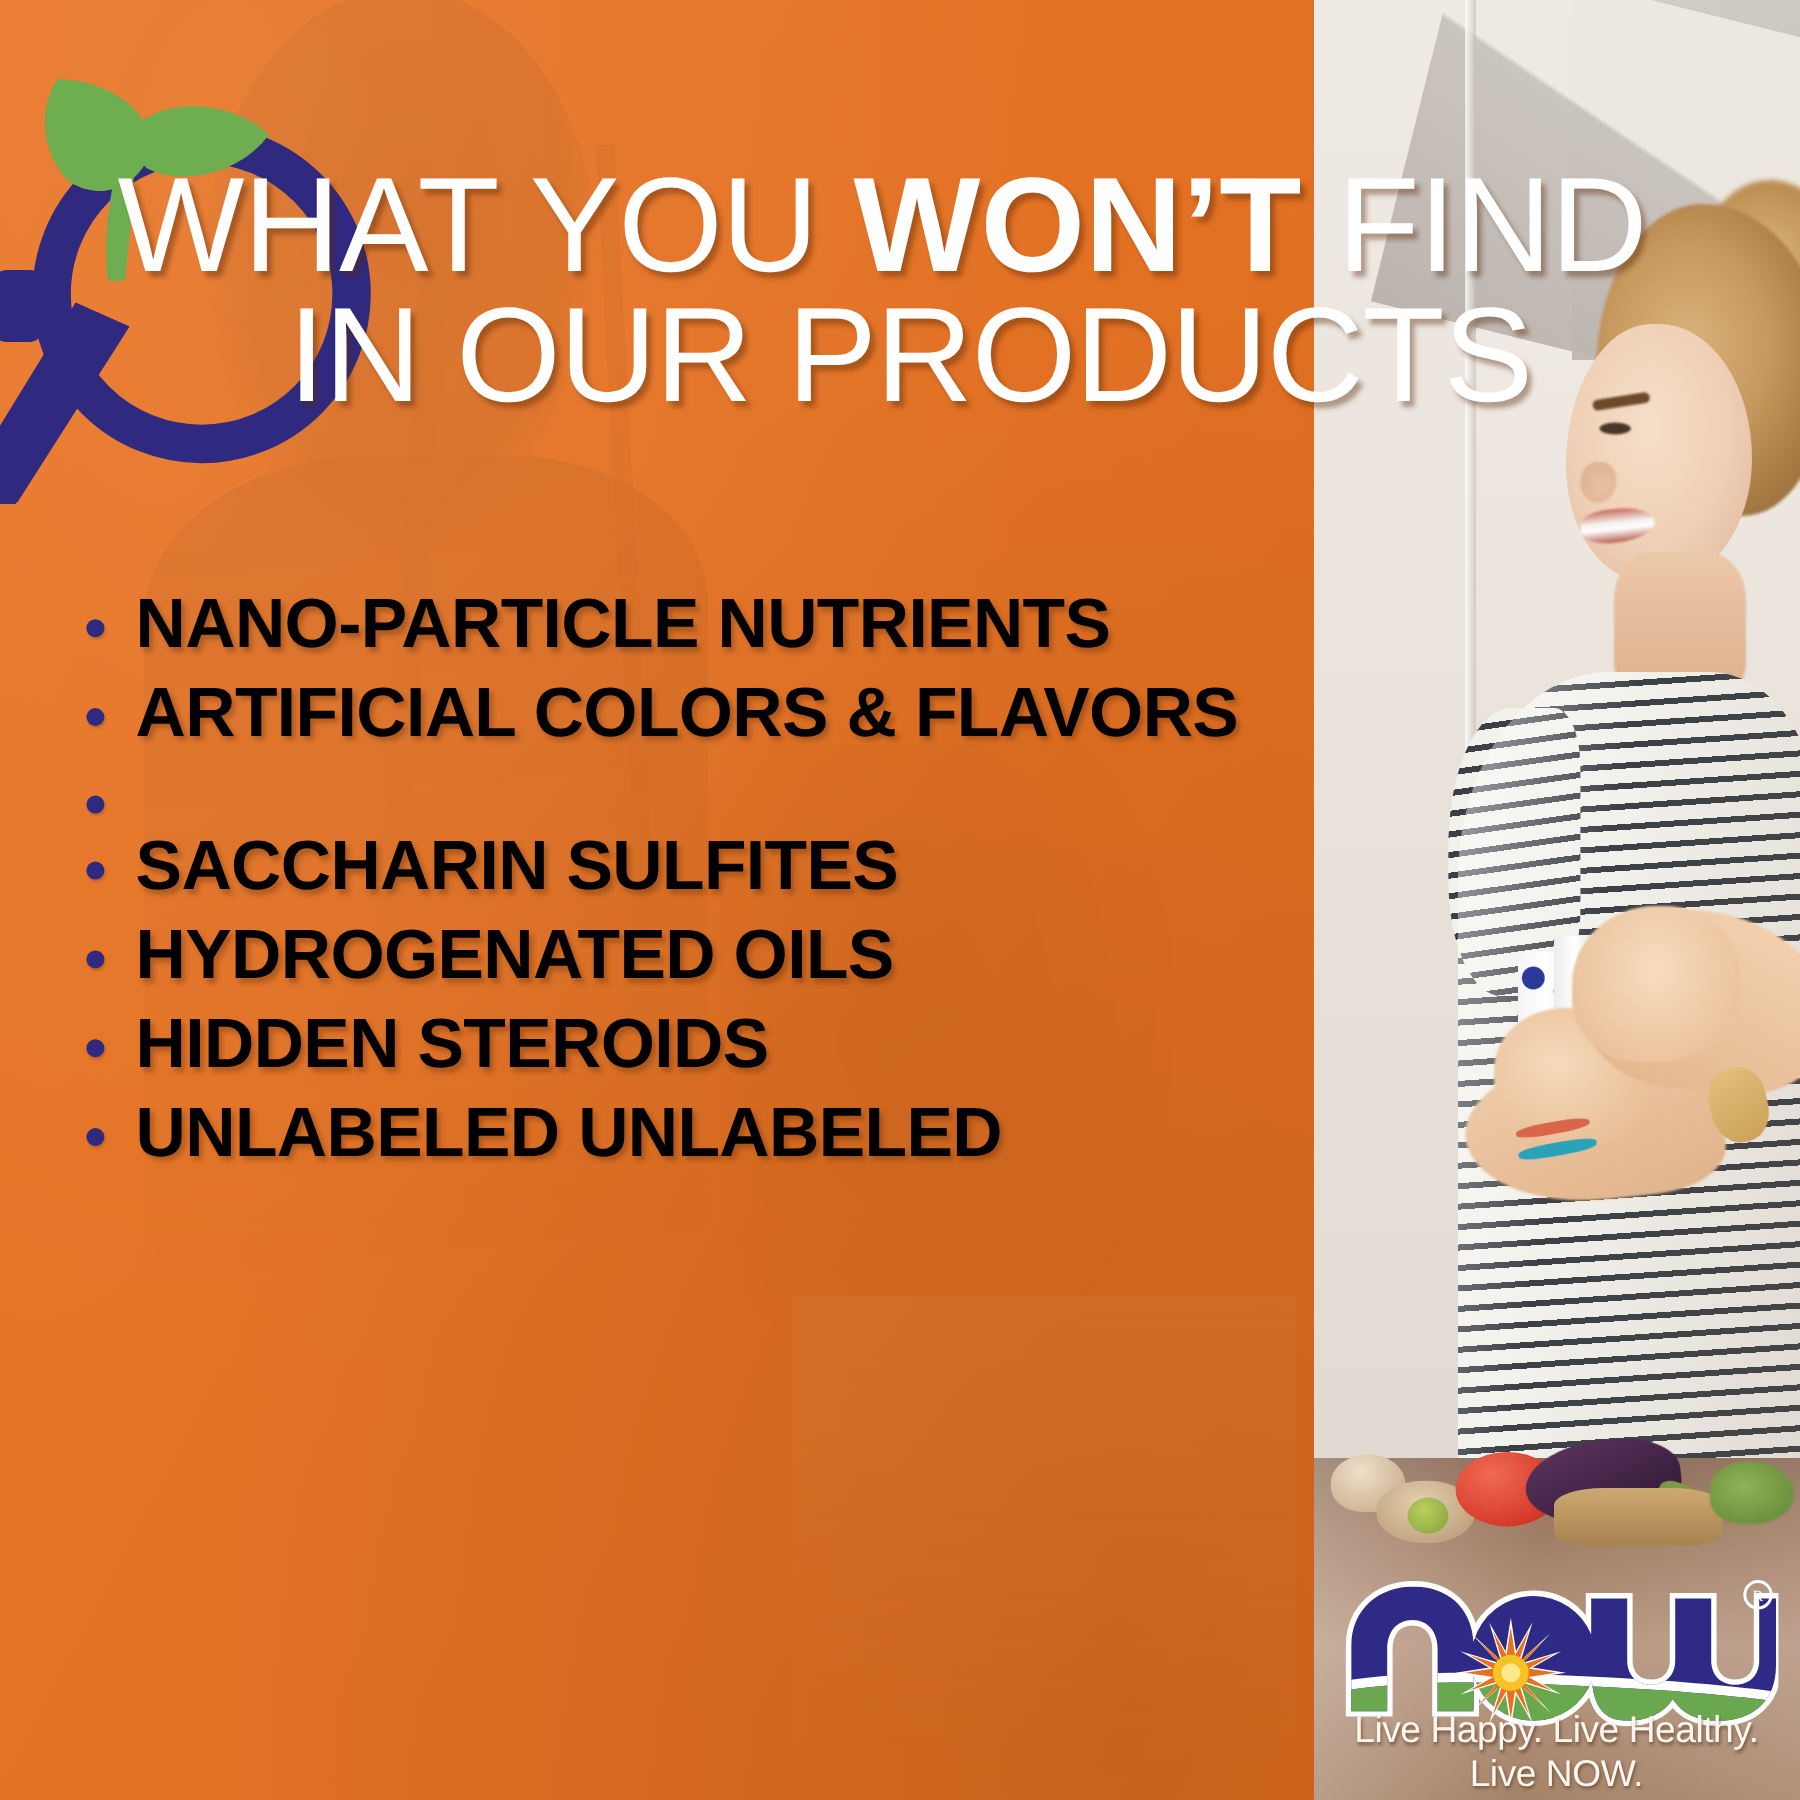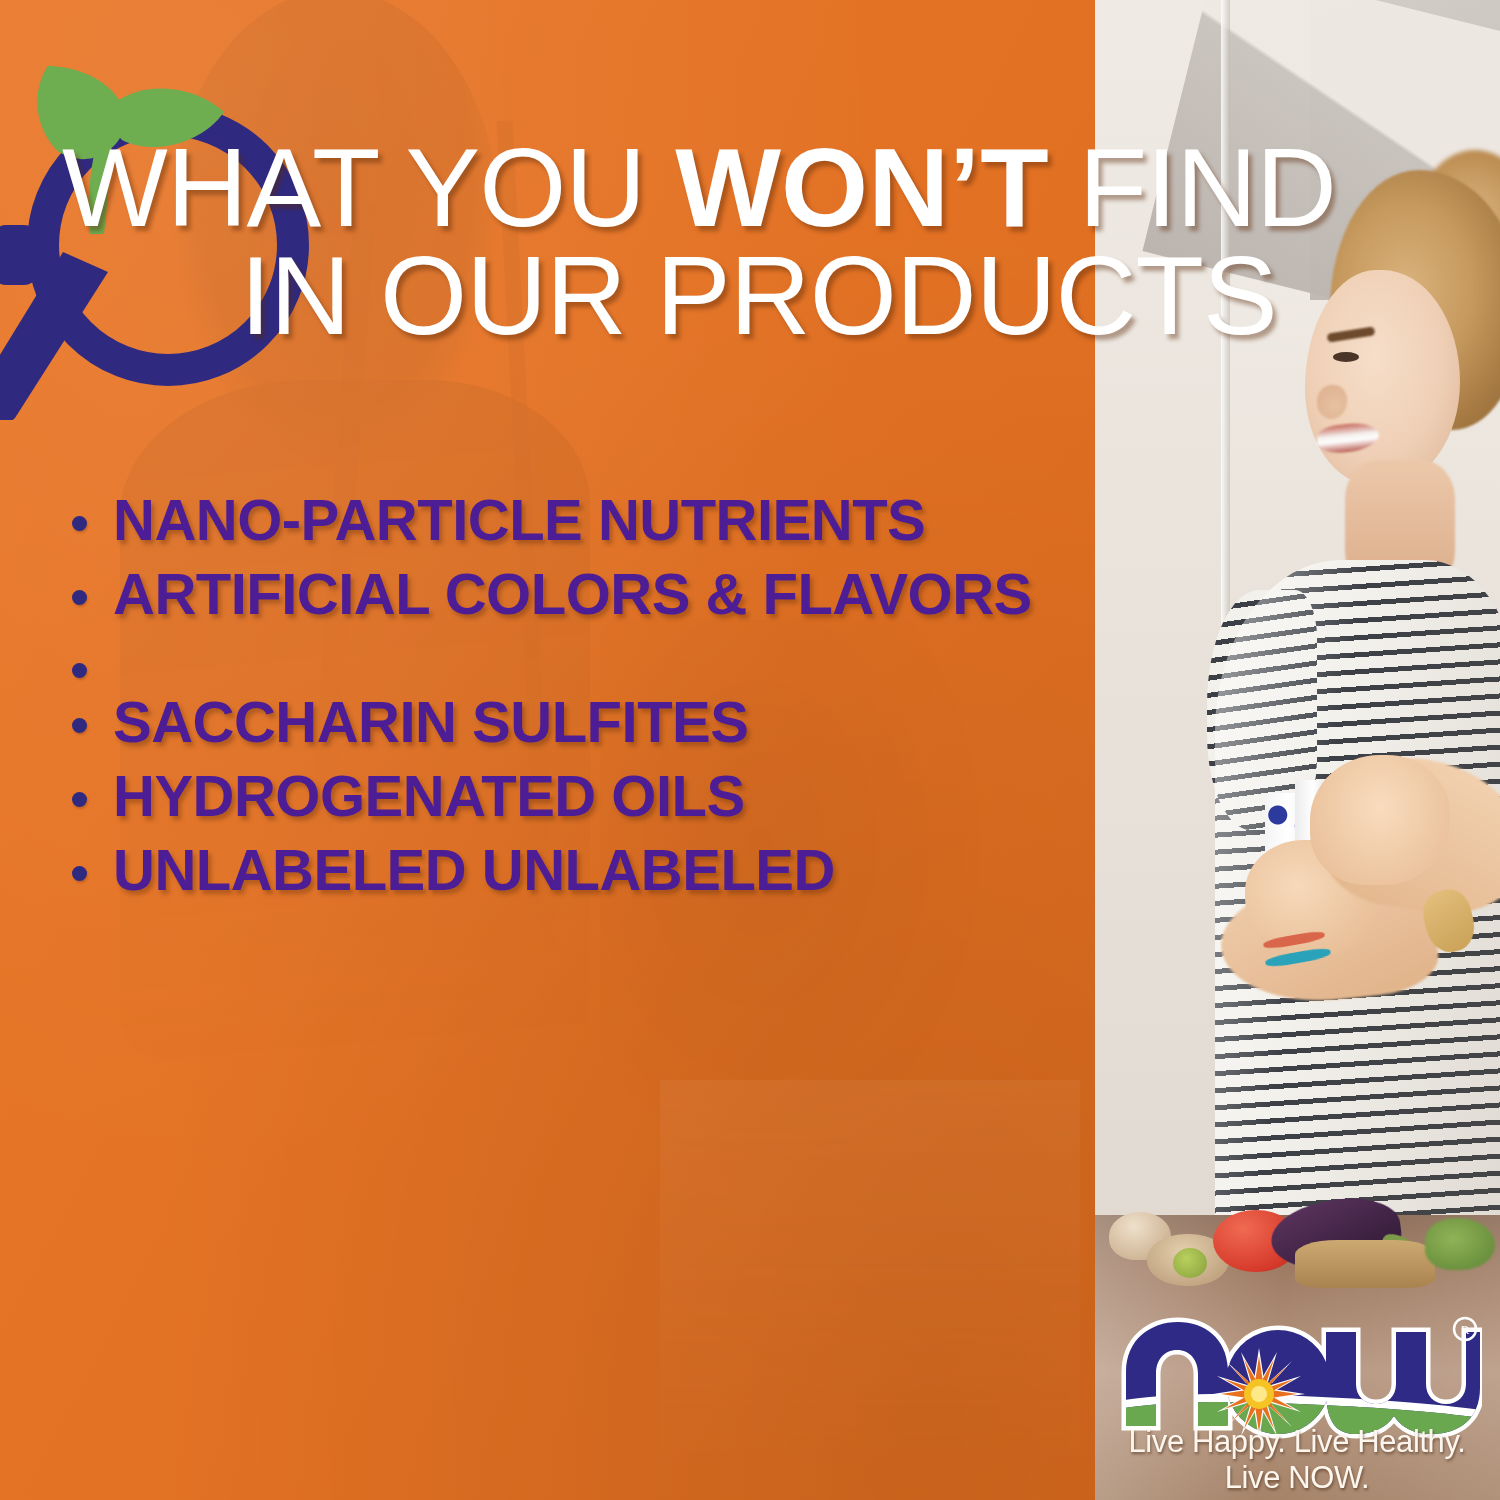--- a/index.html
+++ b/index.html
@@ -163,32 +163,32 @@
   
   .title{
     position:absolute;left:62px;top:134px;width:1400px;
     color:#ffffff;
     font-family:"Liberation Sans",sans-serif;
     font-size:112px;line-height:.96;
     letter-spacing:-1px;
     text-shadow:4px 5px 4px rgba(90,40,10,.42);
     z-index:6;
   }
-  .title .l1{display:block;font-weight:400;white-space:nowrap;}
+  .title .l1{display:block;font-weight:400;white-space:nowrap;margin-left:36px;}
   .title .l2{display:block;font-weight:400;white-space:nowrap;margin-left:178px;}
   .title b{font-weight:700;letter-spacing:0px;}
 
   
   .list{position:absolute;left:72px;top:490px;width:1000px;z-index:6;}
   .row{display:flex;align-items:flex-start;margin-bottom:14px;}
   .dot{flex:0 0 auto;width:15px;height:15px;border-radius:50%;
     background:#2f2a80;margin-top:26px;margin-right:26px;
     box-shadow:1px 2px 2px rgba(90,40,10,.25);}
   .txt{
-    color:#4c1d95;
+    color:#000000;
     font-family:"Liberation Sans",sans-serif;
     font-weight:700;font-size:58px;line-height:1.03;
     letter-spacing:-.5px;
     text-shadow:3px 4px 4px rgba(90,40,10,.35);
     white-space:pre-line;
   }
 
   
   .logo{position:absolute;left:1112px;top:1316px;width:370px;height:170px;z-index:8;}
   .tagline{
@@ -295,20 +295,24 @@
     <div class="row">
       <span class="dot"></span>
     </div>
     <div class="row">
       <span class="dot"></span>
       <span class="txt">SACCHARIN SULFITES</span>
     </div>
     <div class="row">
       <span class="dot"></span>
       <span class="txt">HYDROGENATED OILS</span>
+    </div>
+    <div class="row">
+      <span class="dot"></span>
+      <span class="txt">HIDDEN STEROIDS</span>
     </div>
     <div class="row">
       <span class="dot"></span>
       <span class="txt">UNLABELED UNLABELED</span>
     </div>
   </div>
 
   <div class="logo">
     <svg width="370" height="170" viewBox="0 0 370 170" aria-hidden="true">
       <defs>

